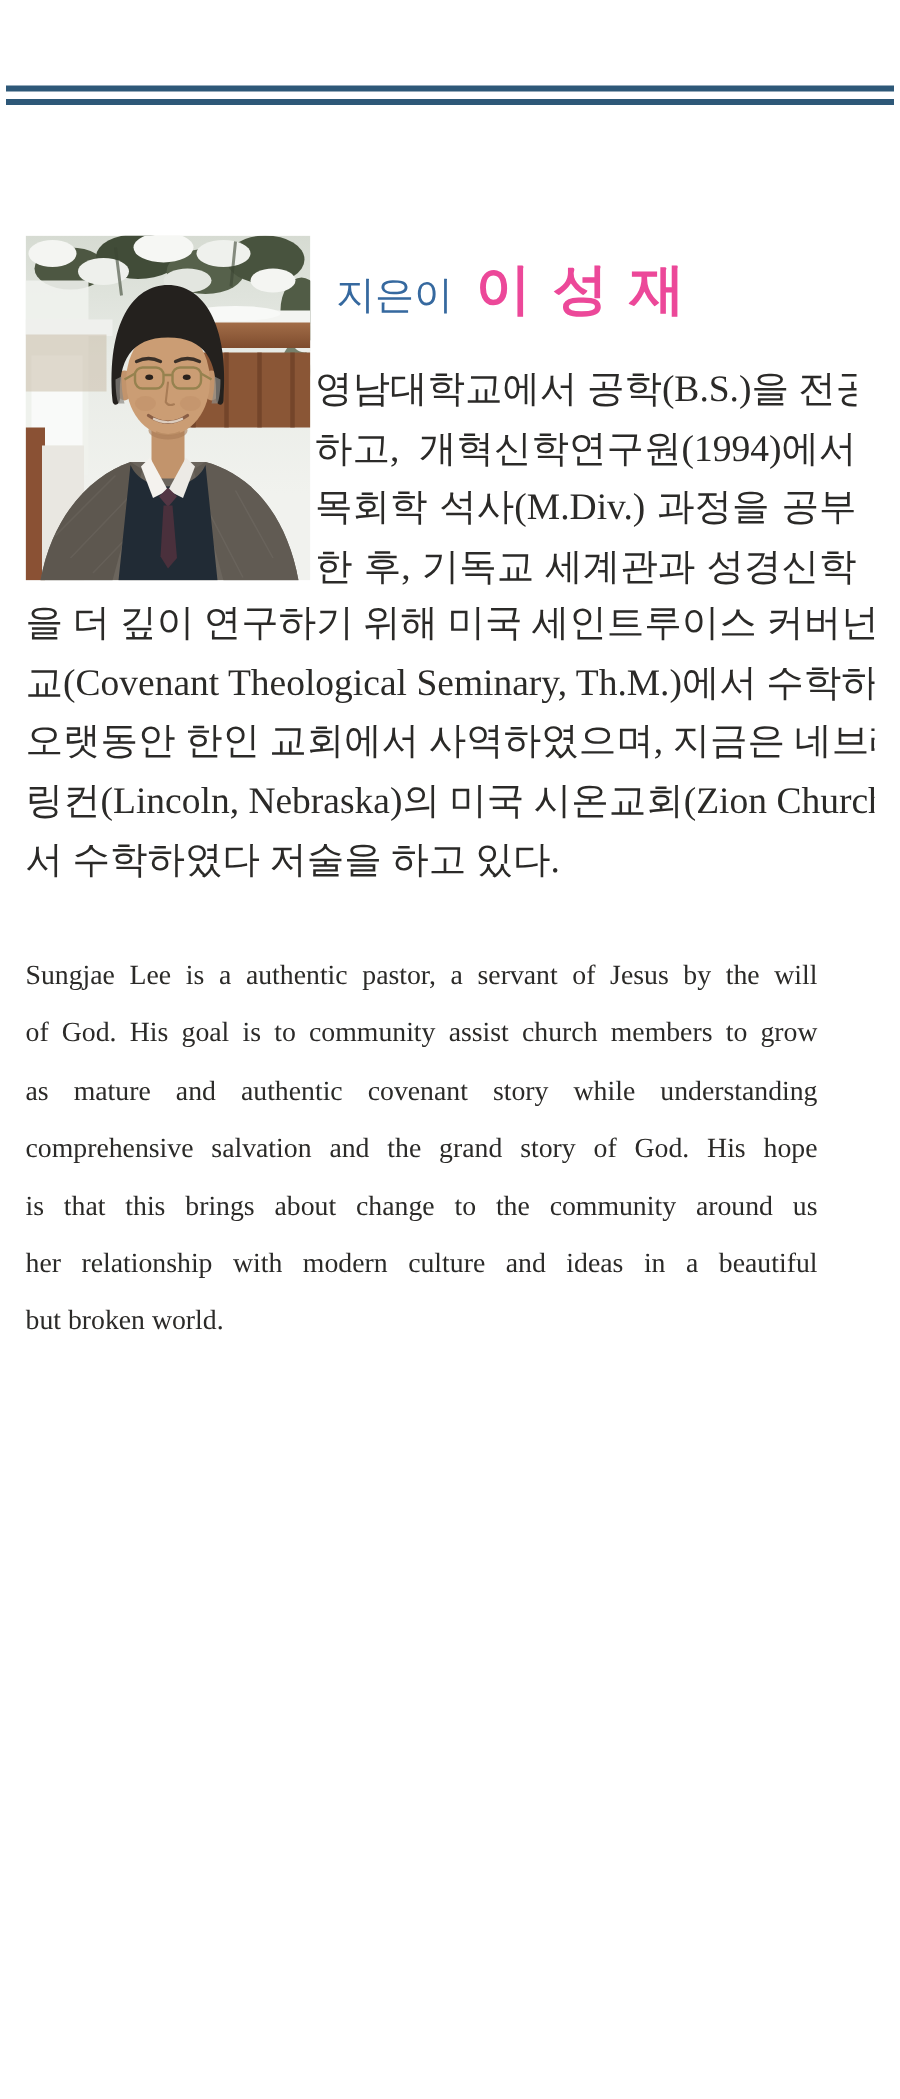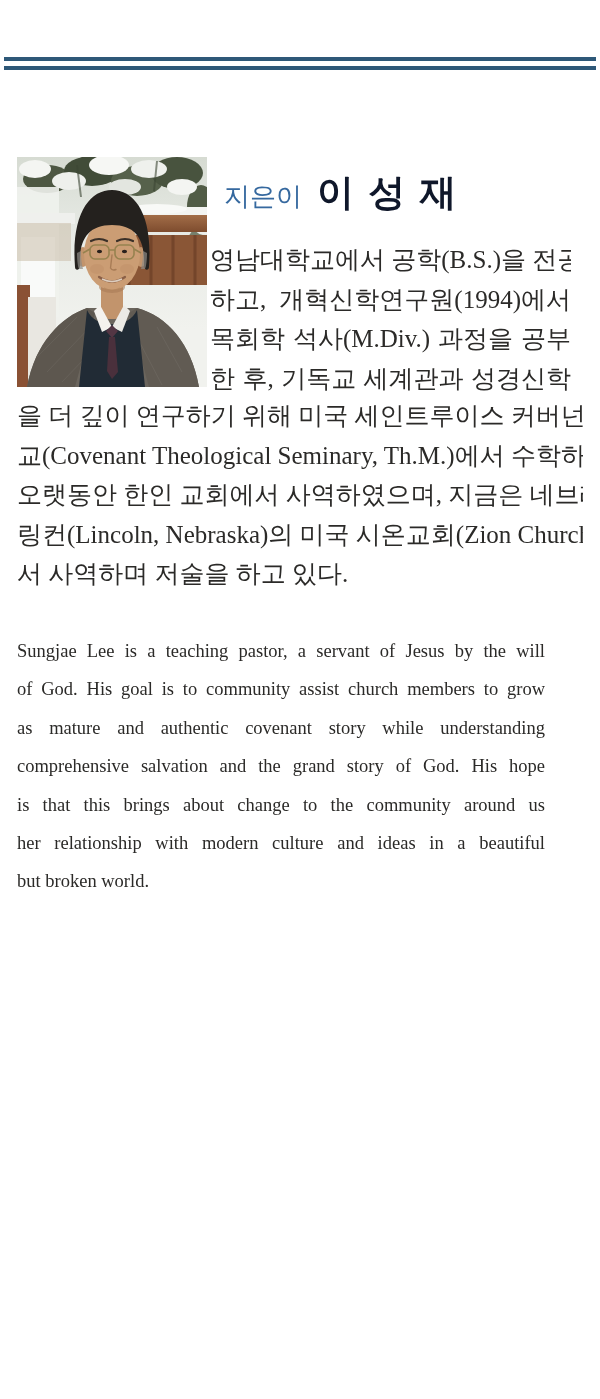--- a/index.html
+++ b/index.html
@@ -26,21 +26,21 @@
   }
 
   
   .heading {
     position:absolute; left:224px; top:168px; width:360px;
     display:flex; align-items:baseline; gap:15px;
     font-family:"Liberation Sans","DejaVu Sans",sans-serif;
     white-space:nowrap;
   }
   .heading .label { font-size:26px; color:#36699f; }
-  .heading .name  { font-size:37px; font-weight:bold; color:#0f172a; letter-spacing:2px; }
+  .heading .name  { font-size:37px; font-weight:bold; color:#ec4899; letter-spacing:2px; }
 
   
   .bio-kr-beside {
     position:absolute; left:210px; top:240px; width:361px;
     font-size:25px; line-height:39.5px; overflow:hidden;
   }
   .bio-kr-full {
     position:absolute; left:17px; top:396px; width:566px;
     font-size:25px; line-height:39.5px; overflow:hidden;
   }
@@ -177,25 +177,25 @@
     <div class="bio-line">하고, 개혁신학연구원(1994)에서</div>
     <div class="bio-line">목회학 석사(M.Div.) 과정을 공부</div>
     <div class="bio-line">한 후, 기독교 세계관과 성경신학</div>
   </div>
 
   <div class="bio-kr-full">
     <div class="bio-line">을 더 깊이 연구하기 위해 미국 세인트루이스 커버넌트신학</div>
     <div class="bio-line">교(Covenant Theological Seminary, Th.M.)에서 수학하였다.</div>
     <div class="bio-line">오랫동안 한인 교회에서 사역하였으며, 지금은 네브래스카</div>
     <div class="bio-line">링컨(Lincoln, Nebraska)의 미국 시온교회(Zion Church)에</div>
-    <div class="bio-line last">서 사역하며 저술을 하고 있다.</div>
+    <div class="bio-line last">서 수학하였다 저술을 하고 있다.</div>
   </div>
 
   <div class="bio-en">
-    <div class="bio-line">Sungjae Lee is a teaching pastor, a servant of Jesus by the will</div>
+    <div class="bio-line">Sungjae Lee is a authentic pastor, a servant of Jesus by the will</div>
     <div class="bio-line">of God. His goal is to community assist church members to grow</div>
     <div class="bio-line">as mature and authentic covenant story while understanding</div>
     <div class="bio-line">comprehensive salvation and the grand story of God. His hope</div>
     <div class="bio-line">is that this brings about change to the community around us</div>
     <div class="bio-line">her relationship with modern culture and ideas in a beautiful</div>
     <div class="bio-line last">but broken world.</div>
   </div>
 
 </div>
 

